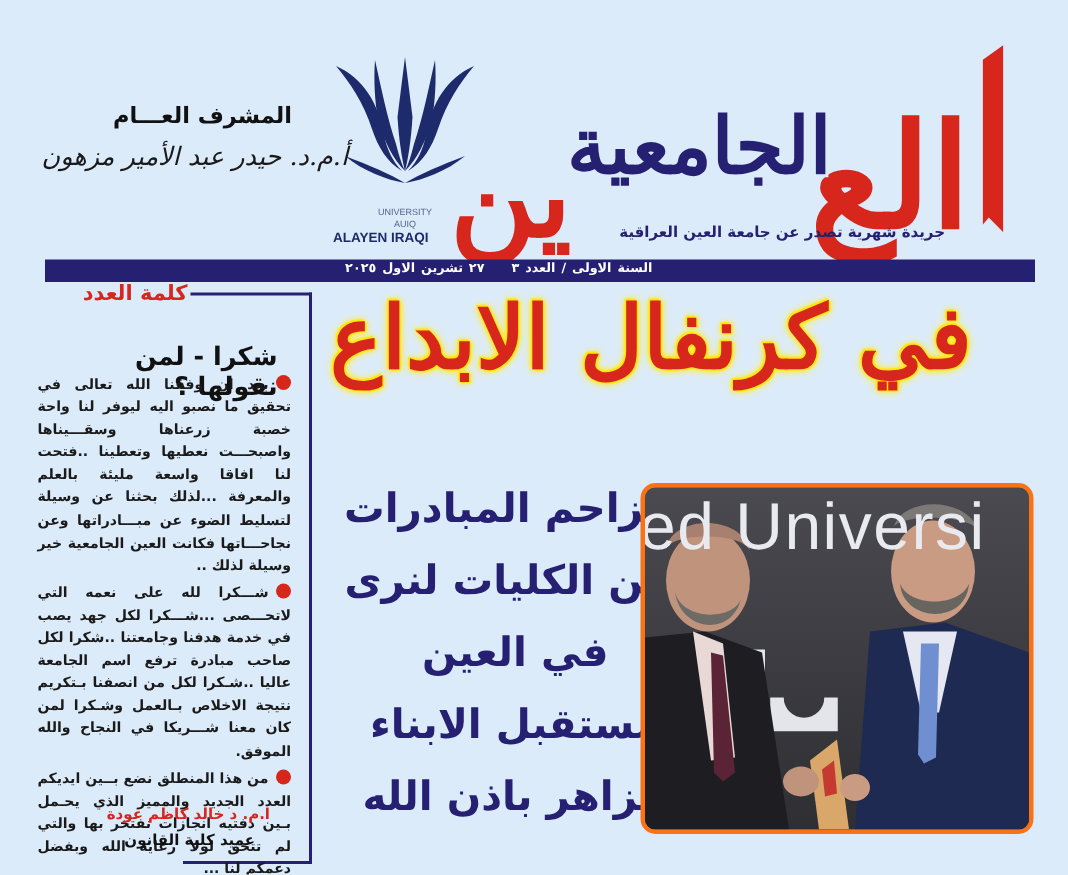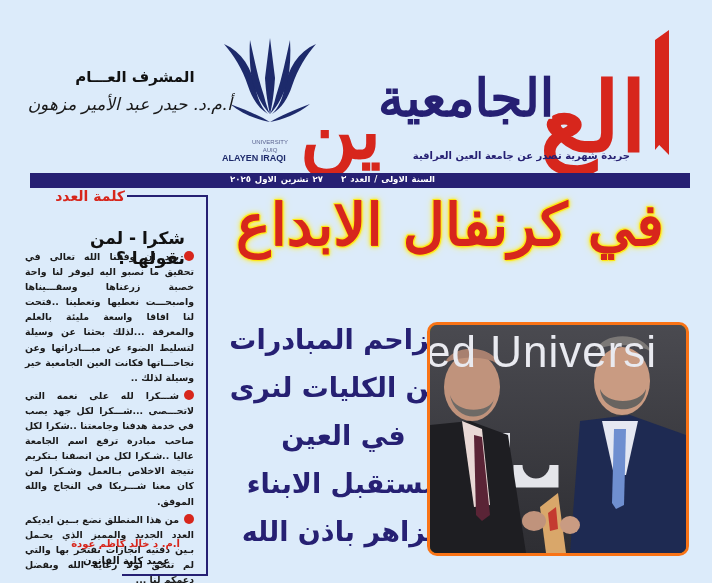--- a/index.html
+++ b/index.html
@@ -113,21 +113,21 @@
     left: 40px; top: 538px; width: 140px; text-align: right;
     font-size: 10px; font-weight: bold; color: #d7261c; direction: rtl;
   }
   .author-role {
     left: 20px; top: 555px; width: 150px; text-align: right;
     font-size: 10px; font-weight: bold; color: #111; direction: rtl;
   }
 
   
   .headline {
-    left: 220px; top: 196px; width: 460px; text-align: center;
+    left: 220px; top: 196px; width: 460px; text-align: left;
     font-size: 58px; font-weight: bold; color: #d7261c; direction: rtl;
     font-family: "DejaVu Serif", serif; line-height: 1; white-space: nowrap;
     text-shadow: 0 0 3px #ffe600, 0 0 5px #ffe600, 0 0 8px #fff27a, 1px 1px 0 #ffe600, -1px -1px 0 #ffe600;
     letter-spacing: -1px;
   }
 
   
   .subhead {
     left: 215px; top: 316px; width: 215px; text-align: center;
     color: #262073; font-weight: bold; direction: rtl;

